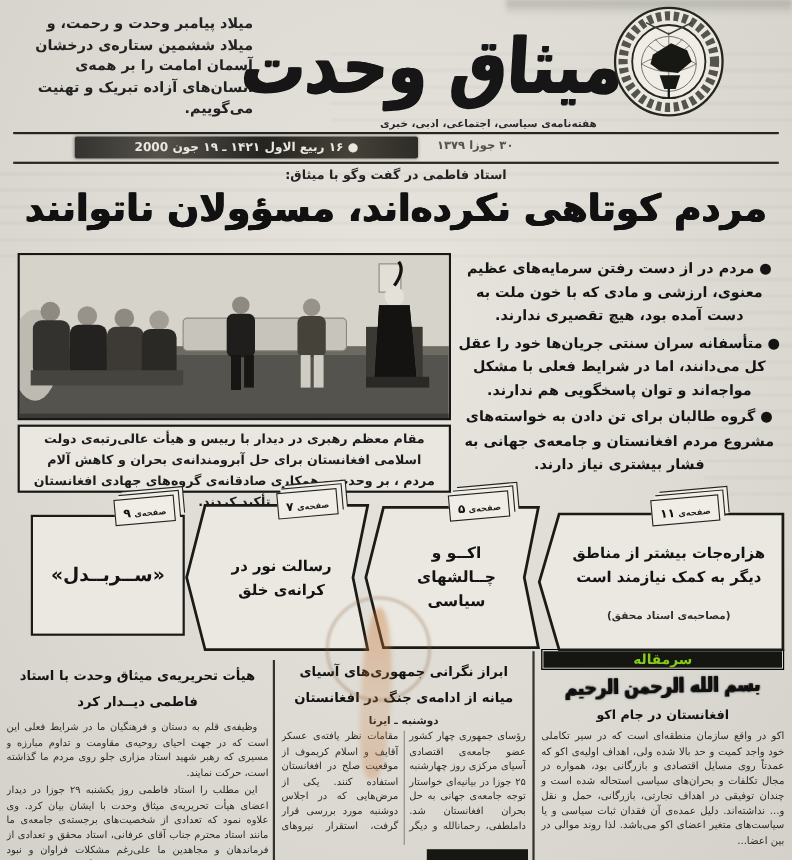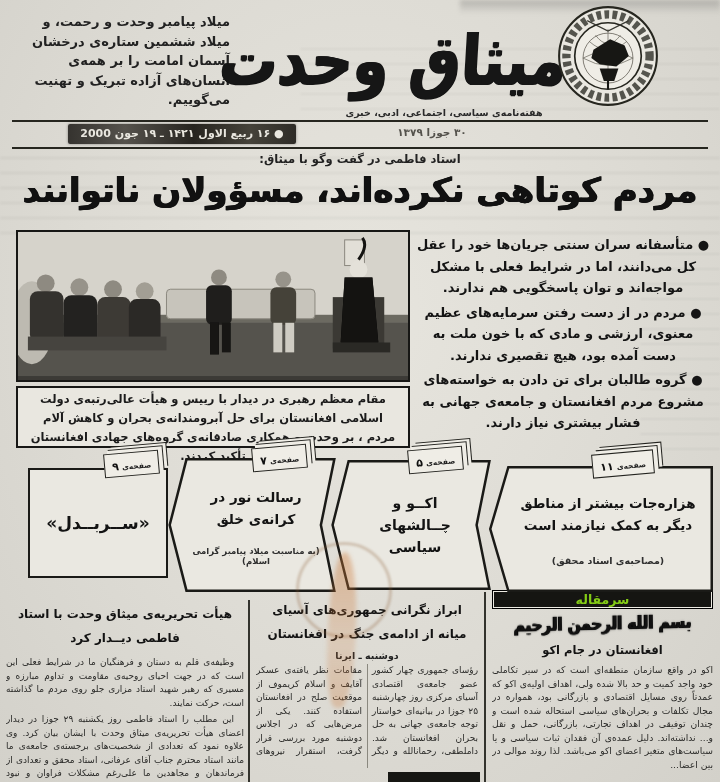--- a/index.html
+++ b/index.html
@@ -35,21 +35,21 @@
     transform:scaleY(1.18) skewX(-4deg);
     text-shadow:1px 0 0 #161616,-1px 0 0 #161616,0 1px 0 #161616;
   }
   .masthead-sub{
     position:absolute;top:107px;left:330px;width:228px;
     font-size:9.5px;font-weight:bold;text-align:center;color:#2a2a2a;
   }
   .logo{position:absolute;top:4px;left:556px;width:104px;height:104px;}
   .rule{position:absolute;left:12px;right:12px;height:2px;background:#26261f;}
   .date-strip-dark{
-    position:absolute;top:124px;left:68px;width:228px;height:20px;
+    position:absolute;top:124px;left:68px;width:312px;height:20px;
     background:linear-gradient(90deg,#35332f,#55524c 25%,#26241f 55%,#454239 80%,#2e2c27);
     color:#e9e7df;font-size:11px;font-weight:bold;line-height:20px;text-align:center;
     border-radius:2px;box-shadow:0 0 3px rgba(0,0,0,.4);
   }
   .date-solar{
     position:absolute;top:126px;left:352px;width:160px;height:18px;
     color:#3c3a34;font-size:10.5px;font-weight:bold;text-align:center;opacity:.85;
   }
   
   .kicker{position:absolute;top:152px;left:0;width:720px;text-align:center;
@@ -194,22 +194,22 @@
       <path d="M330,46 L358,46 L364,112 L326,112 Z" fill="#141311"></path>
       <path d="M344,28 q10,-14 4,-22" stroke="#141311" stroke-width="3" fill="none"></path>
       <rect x="318" y="112" width="58" height="10" fill="#2a2925"></rect>
       <rect x="0" y="146" width="394" height="4" fill="#3c3a36"></rect>
     </svg>
   </div>
 
   <div class="caption-box">مقام معظم رهبری در دیدار با رییس و هیأت عالی‌رتبه‌ی دولت اسلامی افغانستان برای حل آبرومندانه‌ی بحران و کاهش آلام مردم ، بر وحدت و همکاری صادقانه‌ی گروه‌های جهادی افغانستان تأکید کردند.</div>
 
   <div class="bullets">
+    <p>● مردم در از دست رفتن سرمایه‌های عظیم معنوی، ارزشی و مادی که با خون ملت به دست آمده بود، هیچ تقصیری ندارند.</p>
     <p>● متأسفانه سران سنتی جریان‌ها خود را عقل کل می‌دانند، اما در شرایط فعلی با مشکل مواجه‌اند و توان پاسخگویی هم ندارند.</p>
-    <p>● مردم در از دست رفتن سرمایه‌های عظیم معنوی، ارزشی و مادی که با خون ملت به دست آمده بود، هیچ تقصیری ندارند.</p>
     <p>● گروه طالبان برای تن دادن به خواسته‌های مشروع مردم افغانستان و جامعه‌ی جهانی به فشار بیشتری نیاز دارند.</p>
   </div>
   <div class="page-ref">صفحه‌ی ۲</div>
 
   <div class="teaser" style="top:466px;left:488px;width:226px;height:126px;">
     <svg class="shape" viewBox="0 0 100 100" preserveAspectRatio="none">
       <polygon points="99,1 99,99 9,99 1,50 9,1" fill="#eae8e1" stroke="#1a1a17" stroke-width="2.5" vector-effect="non-scaling-stroke"></polygon>
     </svg>
     <div class="content" style="padding:6px 12px 6px 26px;">
       <div class="title">هزاره‌جات بیشتر از مناطق دیگر به کمک نیازمند است</div>
@@ -231,21 +231,20 @@
   <div class="flag" style="top:448px;left:408px;">
     <span class="pg">صفحه‌ی</span><span class="num">۵</span>
   </div>
 
   <div class="teaser" style="top:458px;left:168px;width:168px;height:134px;">
     <svg class="shape" viewBox="0 0 100 100" preserveAspectRatio="none">
       <polygon points="99,1 91,50 99,99 11,99 1,50 11,1" fill="#eae8e1" stroke="#1a1a17" stroke-width="2.5" vector-effect="non-scaling-stroke"></polygon>
     </svg>
     <div class="content" style="padding:6px 16px 4px 24px;">
       <div class="title">رسالت نور در کرانه‌ی خلق</div>
-      <div class="note" style="font-size:8.5px;margin-top:16px;">(به مناسبت میلاد پیامبر گرامی اسلام)</div>
     </div>
   </div>
   <div class="flag" style="top:446px;left:252px;">
     <span class="pg">صفحه‌ی</span><span class="num">۷</span>
   </div>
 
   <div class="teaser box-rect" style="top:468px;left:28px;width:140px;height:110px;">
     <div class="content" style="padding:6px;">
       <div class="title" style="font-size:17px;">«ســربــدل»</div>
     </div>

